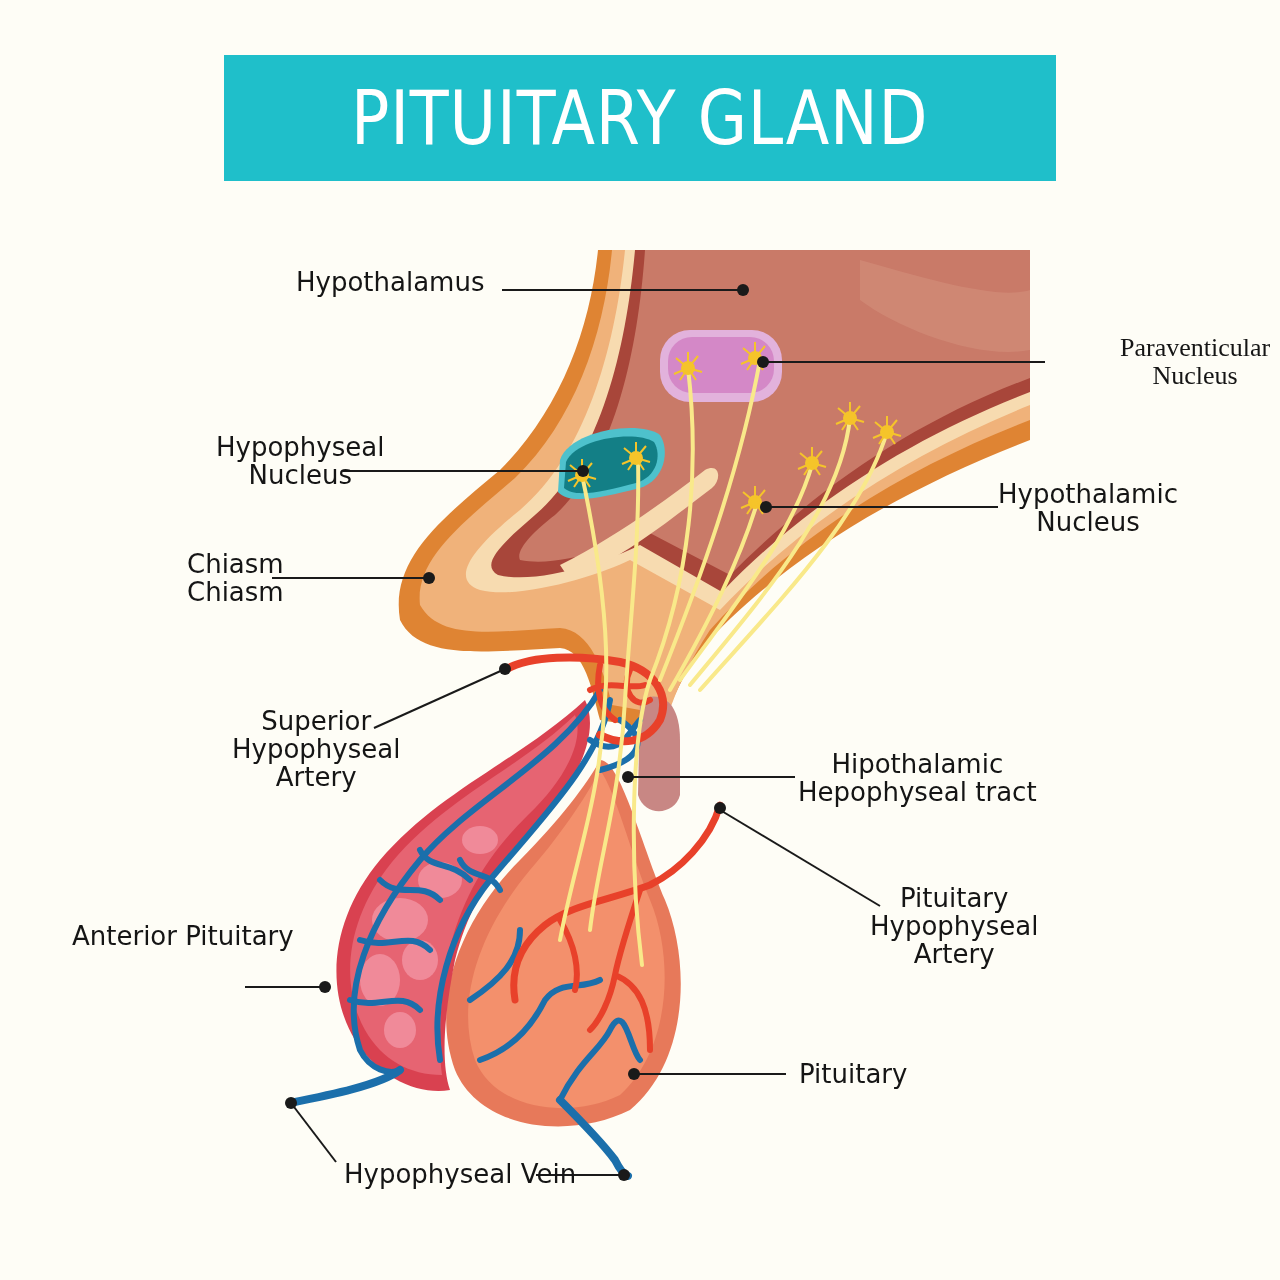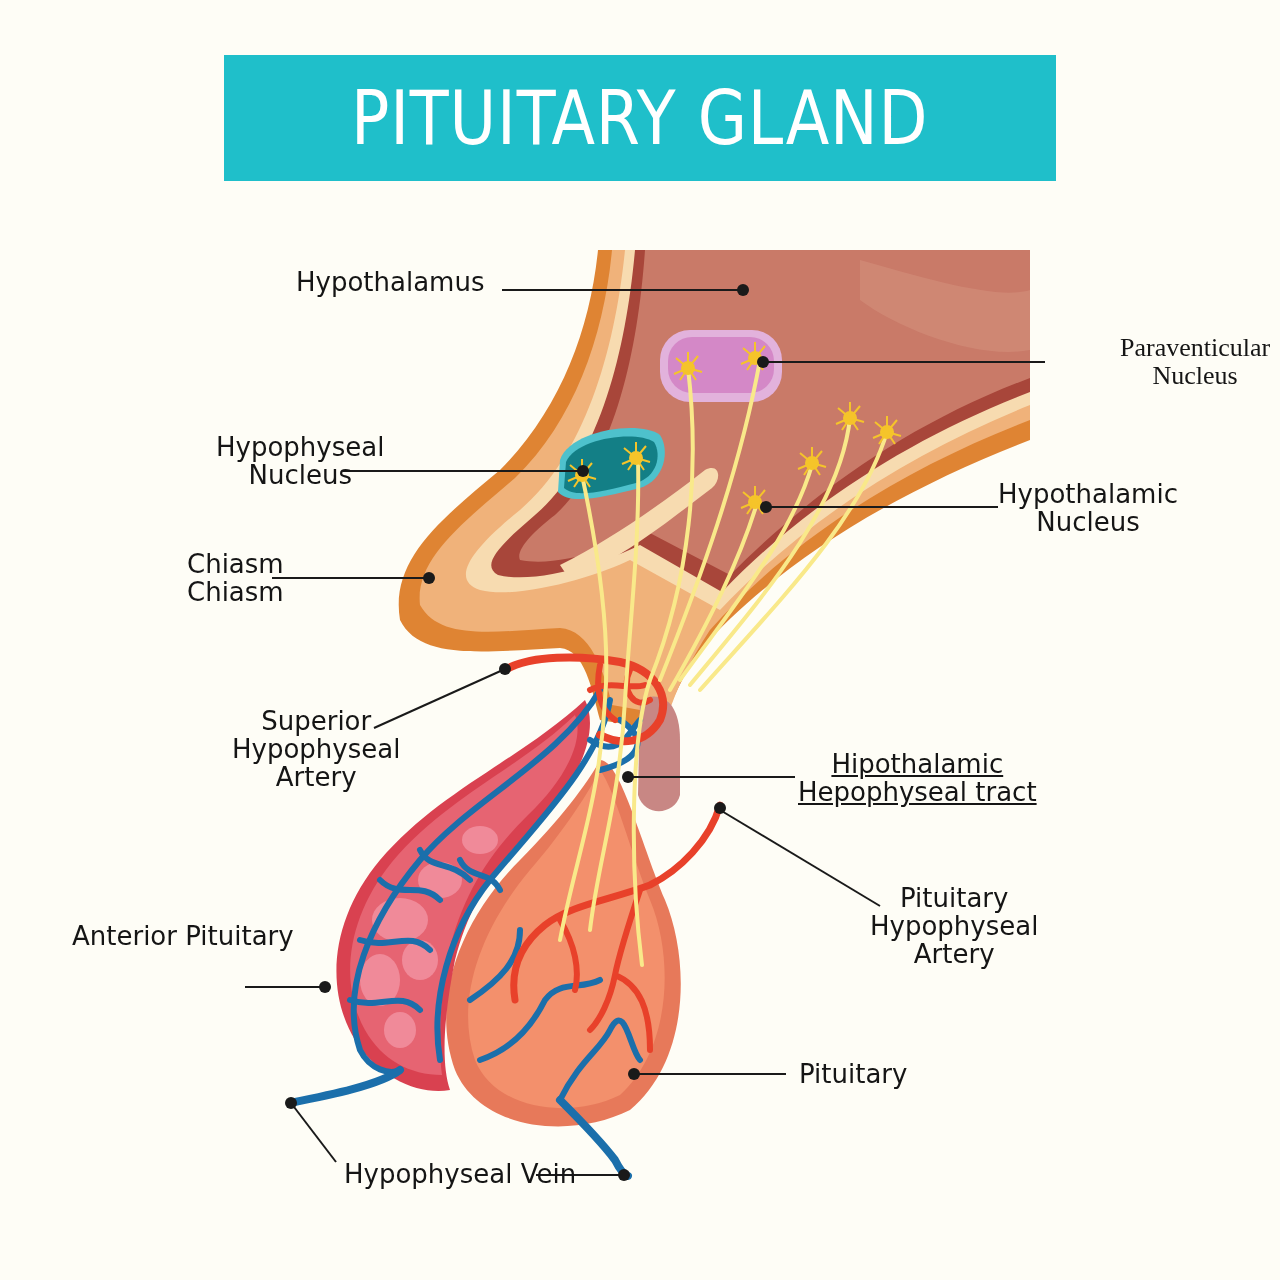--- a/index.html
+++ b/index.html
@@ -174,21 +174,21 @@
 </div>
 <div class="label" style="left:187px; top:550px;">
   <span>Chiasm</span>
   <span>Chiasm</span>
 </div>
 <div class="label" style="left:232px; top:707px;">
   <span>Superior</span>
   <span>Hypophyseal</span>
   <span>Artery</span>
 </div>
-<div class="label" style="left:798px; top:750px;text-decoration:underline;">
+<div class="label" style="left:798px; top:750px;">
   <span>Hipothalamic</span>
   <span>Hepophyseal tract</span>
 </div>
 <div class="label" style="left:870px; top:884px;">
   <span>Pituitary</span>
   <span>Hypophyseal</span>
   <span>Artery</span>
 </div>
 <div class="label" style="left:72px; top:922px;">
   <span>Anterior Pituitary</span>

